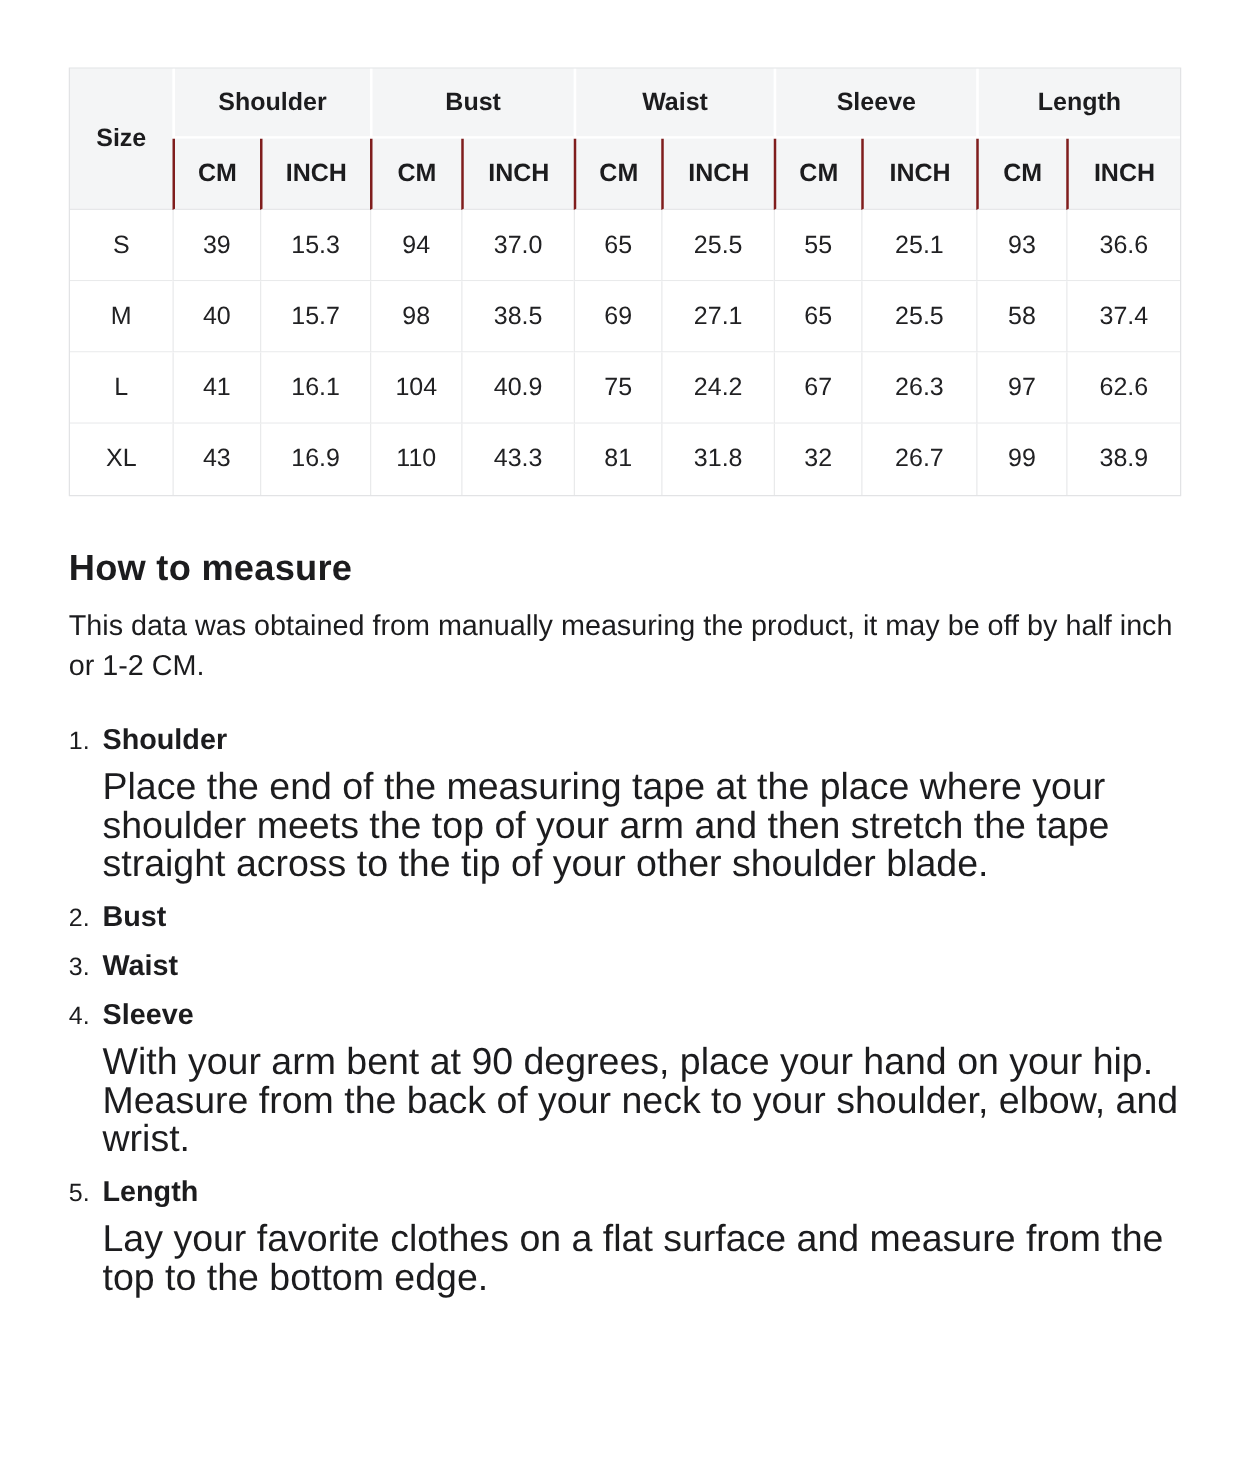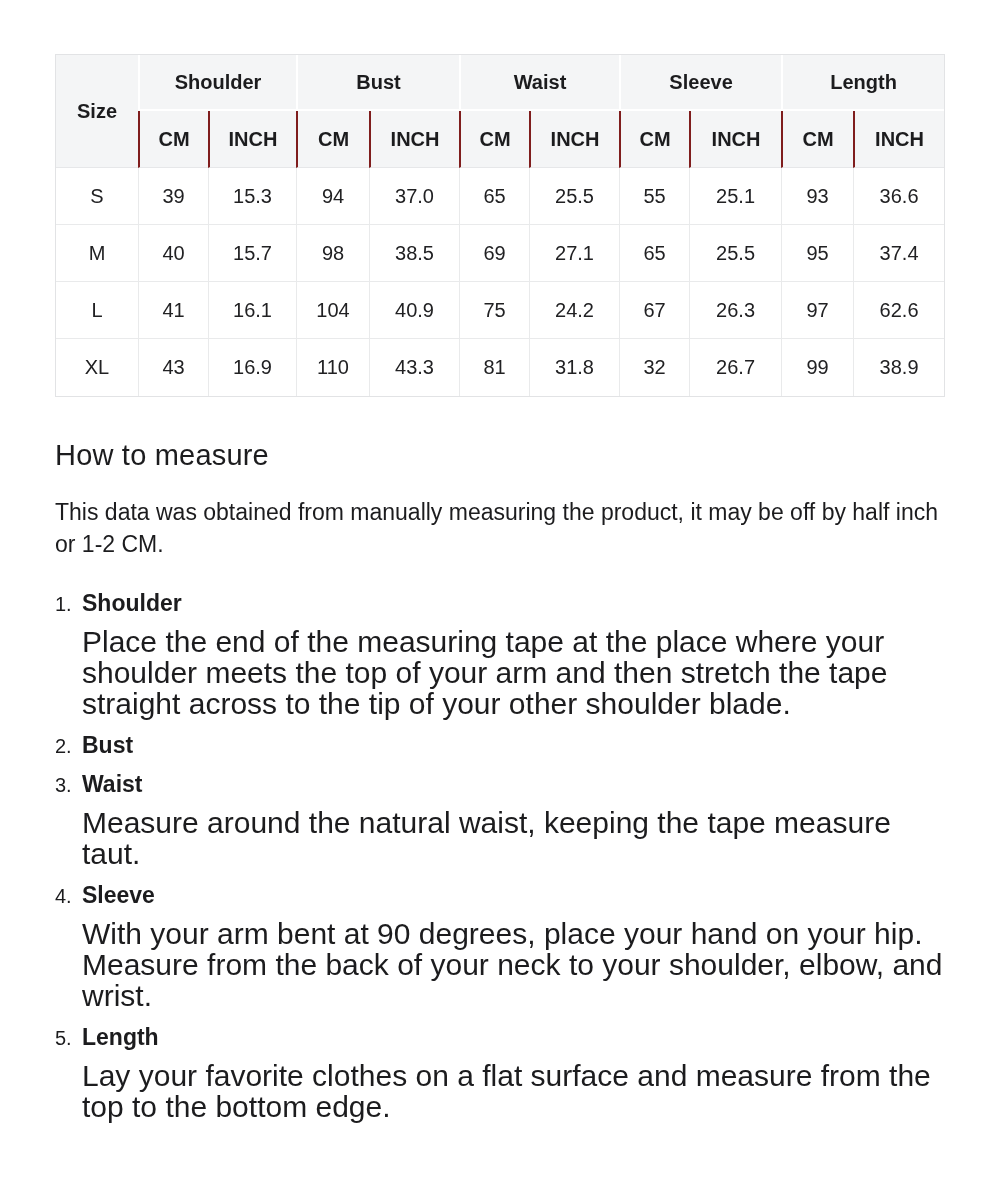--- a/index.html
+++ b/index.html
@@ -51,25 +51,25 @@
     font-weight: 400;
     color: #212123;
   }
   .size-table td:first-child { border-left: none; }
   .size-table tbody tr:last-child td { border-bottom: none; }
 
   
   .htm-title {
     margin-top: 42px;
     font-size: 29px;
-    font-weight: 400;
+    font-weight: 700;
     letter-spacing: 0.2px;
   }
   .htm-intro {
-    margin-top: 24px;
+    margin-top: 12px;
     font-size: 23px;
     line-height: 32px;
     max-width: 888px;
   }
   .steps { margin-top: 30px; }
   .step { margin-bottom: 12px; }
   .step-head {
     display: flex;
     align-items: baseline;
     margin-bottom: 9px;
@@ -150,21 +150,21 @@
       <tr>
         <td>M</td>
         <td>40</td>
         <td>15.7</td>
         <td>98</td>
         <td>38.5</td>
         <td>69</td>
         <td>27.1</td>
         <td>65</td>
         <td>25.5</td>
-        <td>95</td>
+        <td>58</td>
         <td>37.4</td>
       </tr>
       <tr>
         <td>L</td>
         <td>41</td>
         <td>16.1</td>
         <td>104</td>
         <td>40.9</td>
         <td>75</td>
         <td>24.2</td>
@@ -207,21 +207,20 @@
         <span class="step-num">2.</span>
         <span class="step-term">Bust</span>
       </div>
     </div>
 
     <div class="step">
       <div class="step-head">
         <span class="step-num">3.</span>
         <span class="step-term">Waist</span>
       </div>
-      <p class="step-desc">Measure around the natural waist, keeping the tape measure taut.</p>
     </div>
 
     <div class="step">
       <div class="step-head">
         <span class="step-num">4.</span>
         <span class="step-term">Sleeve</span>
       </div>
       <p class="step-desc">With your arm bent at 90 degrees, place your hand on your hip. Measure from the back of your neck to your shoulder, elbow, and wrist.</p>
     </div>
 

